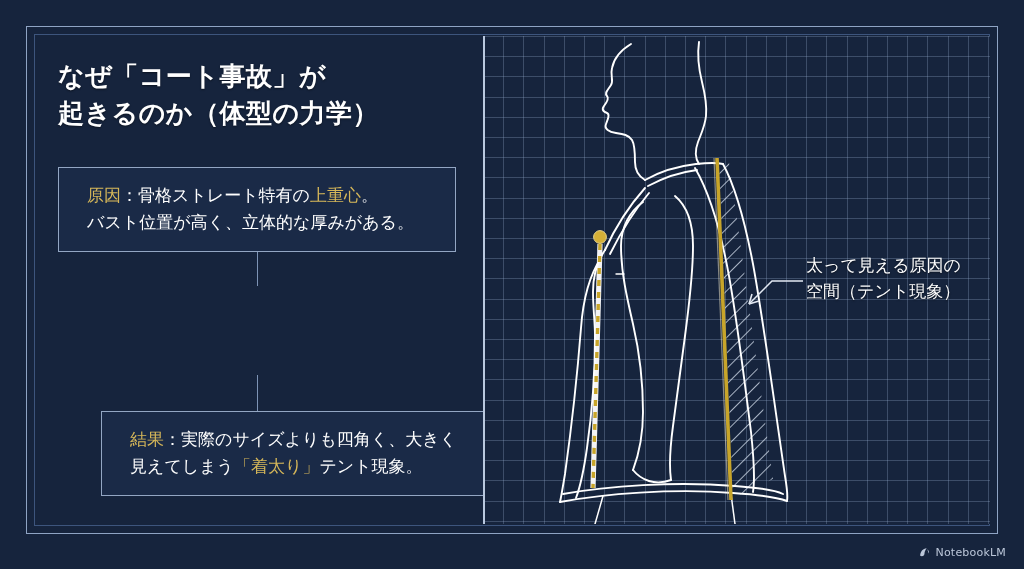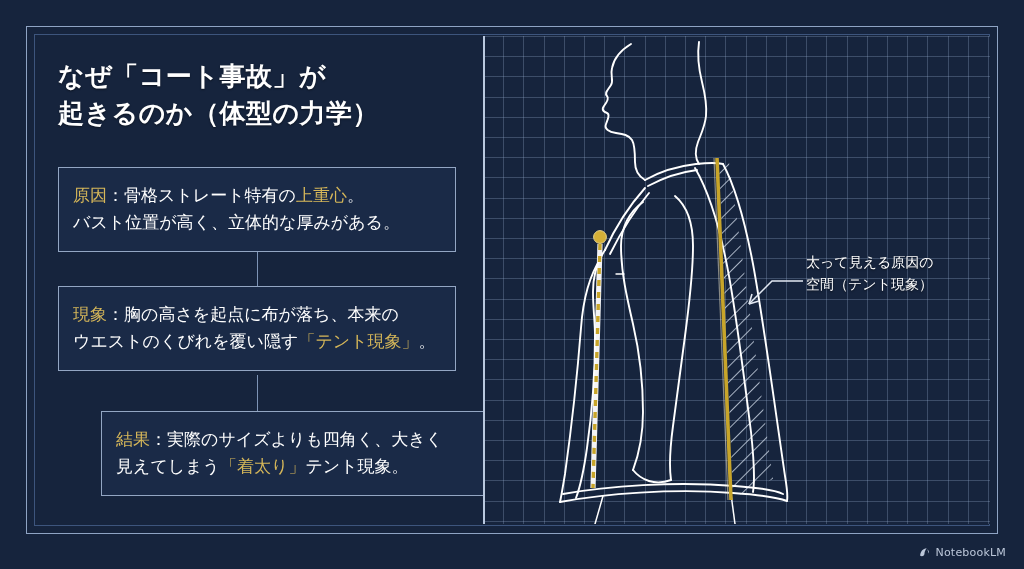--- a/index.html
+++ b/index.html
@@ -57,21 +57,21 @@
     white-space: pre-line;
   }
 
   .card {
     position: absolute;
     left: 22px;
     width: 398px;
     box-sizing: border-box;
     border: 1px solid #93a6c3;
     background: #1a2a47;
-    padding: 14px 16px 15px 14px;
+    padding: 14px 16px 15px 28px;
     color: #ffffff;
     font-size: 17px;
     line-height: 1.58;
   }
   .card-1 { top: 131px; }
   .card-2 { top: 250px; }
   .card-3 { top: 375px; margin-left: 43px; }
   .card .gold { color: #d6b759; }
 
   
@@ -110,21 +110,21 @@
     width: 507px; height: 488px;
   }
 
   
   .annot {
     position: absolute;
     left: 806px;
     top: 252px;
     width: 180px;
     color: #ffffff;
-    font-size: 14px;
+    font-size: 17px;
     line-height: 1.55;
     white-space: pre-line;
     text-shadow: 0 1px 2px rgba(0,0,0,.55);
   }
 
   
   .watermark {
     position: absolute;
     right: 18px;
     bottom: 10px;
@@ -152,24 +152,20 @@
 起きるのか（体型の力学）</div>
 
     <div class="tick tick-1"></div>
     <div class="tick tick-2"></div>
 
     <div class="card card-1">
       <span class="gold">原因</span><span>：</span><span>骨格ストレート特有の</span><span class="gold">上重心</span><span style="white-space:pre-line">。
 バスト位置が高く、立体的な厚みがある。</span>
     </div>
 
-    <div class="card card-2">
-      <span class="gold">現象</span><span>：</span><span style="white-space:pre-line">胸の高さを起点に布が落ち、本来の
-ウエストのくびれを覆い隠す</span><span class="gold">「テント現象」</span><span>。</span>
-    </div>
 
     <div class="card card-3">
       <span class="gold">結果</span><span>：</span><span style="white-space:pre-line">実際のサイズよりも四角く、大きく
 見えてしまう</span><span class="gold">「着太り」</span><span>テント現象。</span>
     </div>
   </div>
 
   <div class="right-panel">
     <div class="edge-l"></div>
 

